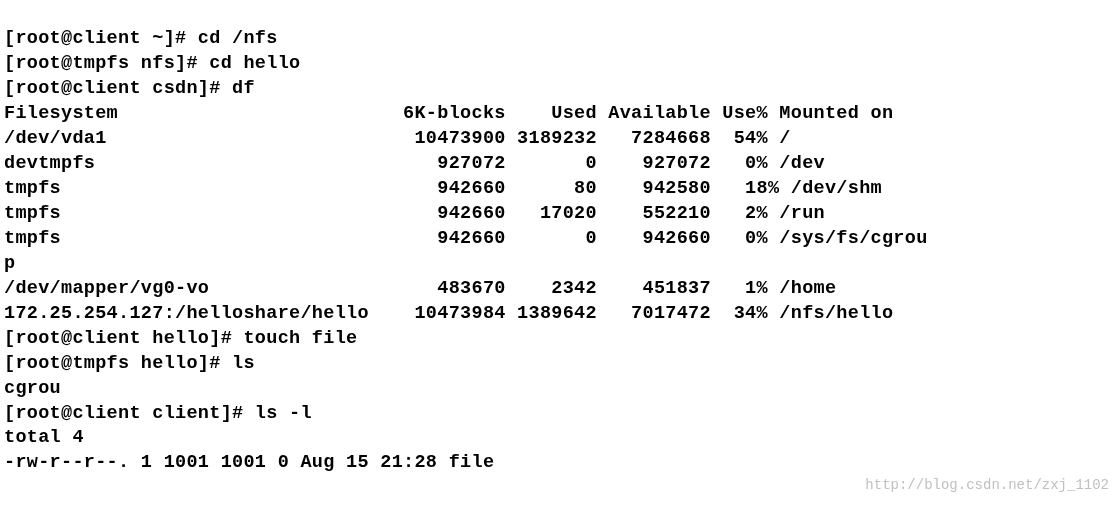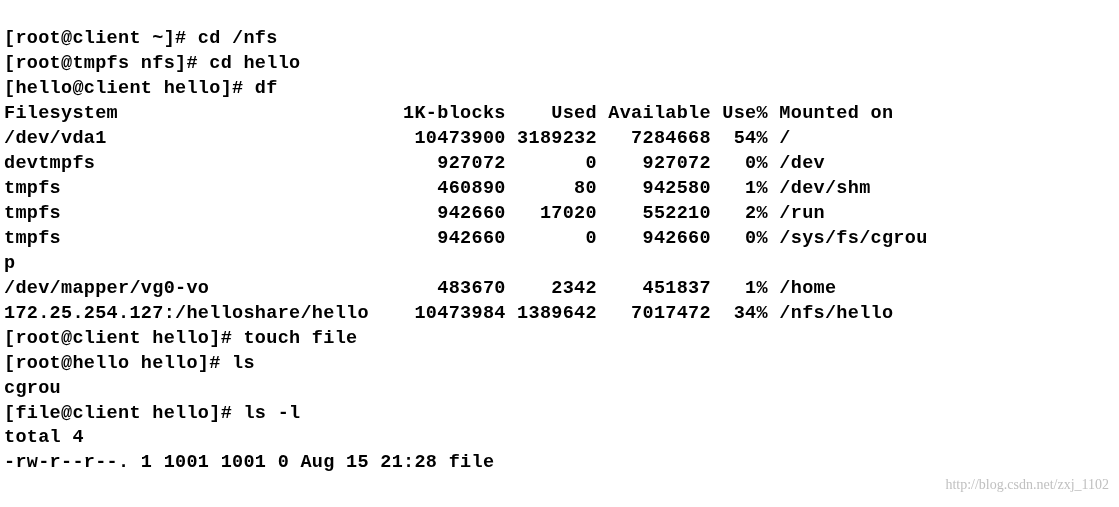--- a/index.html
+++ b/index.html
@@ -16,42 +16,42 @@
     .terminal {
       white-space: pre;
       padding: 2px 4px;
       position: relative;
     }
     .watermark {
       position: absolute;
       bottom: 8px;
       right: 10px;
       color: #c0c0c0;
-      font-family: Liberation Serif, serif;
+      font-family: Liberation Mono, monospace;
       font-size: 14px;
       font-weight: normal;
       letter-spacing: 0;
     }
   </style>
 </head>
 <body>
 
 <div class="terminal">
 <span>[root@client ~]# cd /nfs</span>
 <span>[root@tmpfs nfs]# cd hello</span>
-<span>[hello@client hello]# df</span>
-<span>Filesystem                         1K-blocks    Used Available Use% Mounted on</span>
+<span>[root@client csdn]# df</span>
+<span>Filesystem                         6K-blocks    Used Available Use% Mounted on</span>
 <span>/dev/vda1                           10473900 3189232   7284668  54% /</span>
 <span>devtmpfs                              927072       0    927072   0% /dev</span>
-<span>tmpfs                                 460890      80    942580   1% /dev/shm</span>
+<span>tmpfs                                 942660      80    942580   18% /dev/shm</span>
 <span>tmpfs                                 942660   17020    552210   2% /run</span>
 <span>tmpfs                                 942660       0    942660   0% /sys/fs/cgrou</span>
 <span>p</span>
 <span>/dev/mapper/vg0-vo                    483670    2342    451837   1% /home</span>
 <span>172.25.254.127:/helloshare/hello    10473984 1389642   7017472  34% /nfs/hello</span>
 <span>[root@client hello]# touch file</span>
-<span>[root@hello hello]# ls</span>
+<span>[root@tmpfs hello]# ls</span>
 <span>cgrou</span>
-<span>[file@client hello]# ls -l</span>
+<span>[root@client client]# ls -l</span>
 <span>total 4</span>
 <span>-rw-r--r--. 1 1001 1001 0 Aug 15 21:28 file</span>
 <div class="watermark">http://blog.csdn.net/zxj_1102</div>
 </div>
 
 </body></html>

